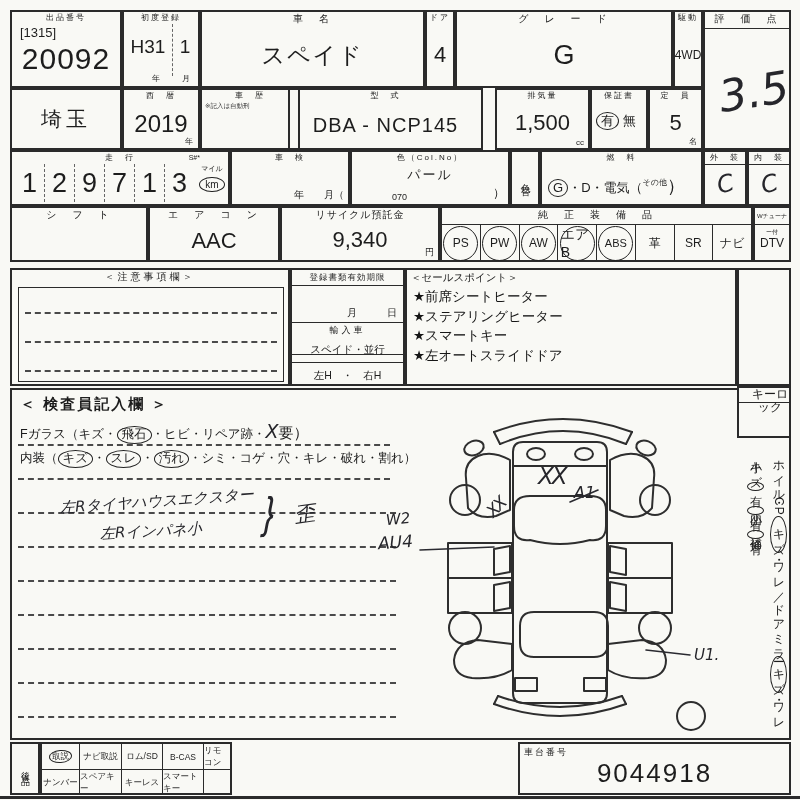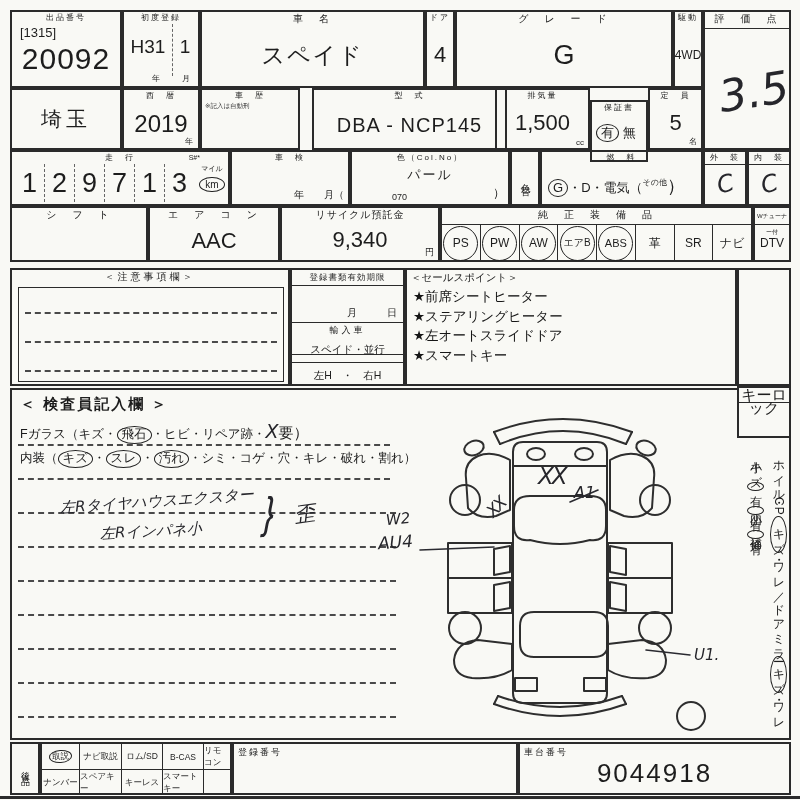--- a/index.html
+++ b/index.html
@@ -75,32 +75,32 @@
     <div class="bhs">西　暦</div>
     <div class="nb ctr" style="left:0;top:14px;width:100%;height:40px;font-size:24px;">2019</div>
     <div class="nb" style="right:5px;bottom:1px;font-size:8px;">年</div>
   </div>
 
   <div class="b" style="left:200px;top:88px;width:100px;height:62px;">
     <div class="bhs">車　歴</div>
     <div class="nb" style="left:3px;top:12px;font-size:6.5px;color:#333;">※記入は自動刑</div>
   </div>
 
-  <div class="b" style="left:312px;top:88px;width:195px;height:62px;">
+  <div class="b" style="left:288px;top:88px;width:195px;height:62px;">
     <div class="bhs">型　式</div>
     <div class="nb ctr" style="left:0;top:14px;width:100%;height:42px;font-size:20px;letter-spacing:1px;">DBA - NCP145</div>
   </div>
 
   <div class="b" style="left:495px;top:88px;width:95px;height:62px;">
     <div class="bhs">排気量</div>
     <div class="nb ctr" style="left:0;top:14px;width:100%;height:38px;font-size:22px;">1,500</div>
     <div class="nb" style="right:4px;bottom:1px;font-size:8px;">cc</div>
   </div>
 
-  <div class="b" style="left:590px;top:100px;width:58px;height:62px;">
+  <div class="b" style="left:590px;top:88px;width:58px;height:62px;">
     <div class="bhs">保証書</div>
     <div class="nb" style="left:4px;top:22px;font-size:13px;">
       <span class="circ">有</span>
       <span>無</span>
     </div>
   </div>
 
   <div class="b" style="left:648px;top:88px;width:55px;height:62px;">
     <div class="bhs">定　員</div>
     <div class="nb ctr" style="left:0;top:14px;width:100%;height:38px;font-size:22px;">5</div>
@@ -180,21 +180,21 @@
       <div class="eqcell">
           <span class="eqcirc">PS</span>
         </div>
       <div class="eqcell">
           <span class="eqcirc">PW</span>
         </div>
       <div class="eqcell">
           <span class="eqcirc">AW</span>
         </div>
       <div class="eqcell">
-          <span class="eqcirc" style="font-size:10px;">エアB</span>
+          <span class="eqcirc" style="font-size:14px;">エアB</span>
         </div>
       <div class="eqcell">
           <span class="eqcirc" style="font-size:11px;">ABS</span>
         </div>
       <div class="eqcell">
           <span>革</span>
         </div>
       <div class="eqcell">
           <span>SR</span>
         </div>
@@ -224,22 +224,22 @@
     <div class="nb" style="left:0;top:52px;width:100%;border-top:1.5px solid #2b2b2b;border-bottom:1.5px solid #2b2b2b;font-size:9px;text-align:center;letter-spacing:3px;height:33px;line-height:14px;">輸入車</div>
     <div class="nb ctr" style="left:0;top:67px;width:100%;height:25px;font-size:10.5px;">スペイド・並行</div>
     <div class="nb ctr" style="left:0;top:92px;width:100%;height:26px;border-top:1.5px solid #2b2b2b;font-size:10.5px;">左H　・　右H</div>
   </div>
 
   <div class="b" style="left:405px;top:268px;width:332px;height:118px;">
     <div class="nb" style="left:4px;top:1px;font-size:10.5px;">＜セールスポイント＞</div>
     <div class="nb" style="left:6px;top:17px;">
       <div class="salesitem">★前席シートヒーター</div>
       <div class="salesitem">★ステアリングヒーター</div>
+      <div class="salesitem">★スマートキー</div>
       <div class="salesitem">★左オートスライドドア</div>
-      <div class="salesitem">★スマートキー</div>
     </div>
   </div>
 
   <div class="b" style="left:737px;top:268px;width:54px;height:118px;"></div>
 
   <div class="b" style="left:10px;top:388px;width:781px;height:352px;">
     <div class="nb" style="left:8px;top:5px;font-size:15px;font-weight:bold;letter-spacing:2px;">＜ 検査員記入欄 ＞</div>
 
     <div class="insline" style="left:8px;top:30px;">
       <span>Fガラス（キズ・</span><span class="circ" style="border-width:1.3px;">飛石</span><span>・ヒビ・リペア跡・</span><span class="hand" style="font-size:19px;">X</span><span style="font-size:15px;">要）</span>
@@ -319,21 +319,21 @@
       <g fill="#26262b" font-style="italic">
         <text x="130" y="86" font-size="23" letter-spacing="-2">XX</text>
         <text x="76" y="114" font-size="17" letter-spacing="-2" transform="rotate(-45 88 106)">XX</text>
         <text x="166" y="100" font-size="16">A1</text>
         <text x="286" y="262" font-size="15">U1.</text>
       </g>
     </svg>
   </div>
 
   <div class="b" style="left:737px;top:386px;width:54px;height:52px;background:#f9f9f5;">
-    <div style="font-size:15px;text-align:center;border-bottom:1.5px solid #2b2b2b;height:14px;line-height:13px;">キーロック</div>
+    <div style="font-size:12px;text-align:center;border-bottom:1.5px solid #2b2b2b;height:14px;line-height:13px;padding-left:12px;">キーロック</div>
   </div>
 
   <div class="nb vtx" style="left:742px;top:452px;width:48px;height:284px;font-size:12px;line-height:23px;letter-spacing:1px;">
     <span>ホイル・CP</span><span class="circ" style="padding:3px 0;">キズ</span><span>・ワレ／ドアミラー</span><span class="circ" style="padding:3px 0;">キズ</span><span>・ワレ</span><span>　小キズ</span><span class="circ" style="padding:3px 0;">有</span><span>　小凹</span><span class="circ" style="padding:3px 0;">有</span><span>　補修</span><span class="circ" style="padding:3px 0;">有</span>
   </div>
 
   <div class="b" style="left:10px;top:742px;width:30px;height:53px;">
     <div class="nb ctr vtx" style="left:0;top:0;width:100%;height:100%;font-size:9px;letter-spacing:3px;">後送品</div>
   </div>
 
@@ -349,23 +349,20 @@
     </div>
     <div class="nb" style="left:0;top:26px;width:100%;height:25px;display:flex;">
       <div class="eqcell" style="font-size:8.5px;flex:0 0 37px;">ナンバー</div>
       <div class="eqcell" style="font-size:8.5px;flex:0 0 41px;">スペアキー</div>
       <div class="eqcell" style="font-size:8.5px;flex:0 0 40px;">キーレス</div>
       <div class="eqcell" style="font-size:8.5px;flex:0 0 40px;">スマートキー</div>
       <div class="eqcell" style="flex:1;"></div>
     </div>
   </div>
 
-  <div class="b" style="left:232px;top:742px;width:286px;height:53px;">
-    <div class="nb" style="left:4px;top:2px;font-size:9px;letter-spacing:2px;">登録番号</div>
-  </div>
 
   <div class="b" style="left:518px;top:742px;width:273px;height:53px;">
     <div class="nb" style="left:4px;top:2px;font-size:9px;letter-spacing:2px;">車台番号</div>
     <div class="nb" style="left:0;top:14px;width:100%;text-align:center;font-size:26px;letter-spacing:2px;">9044918</div>
   </div>
 
   <div class="nb" style="left:0;top:796px;width:800px;height:3px;background:#2b2b2b;"></div>
 </div>
 
 </body></html>

